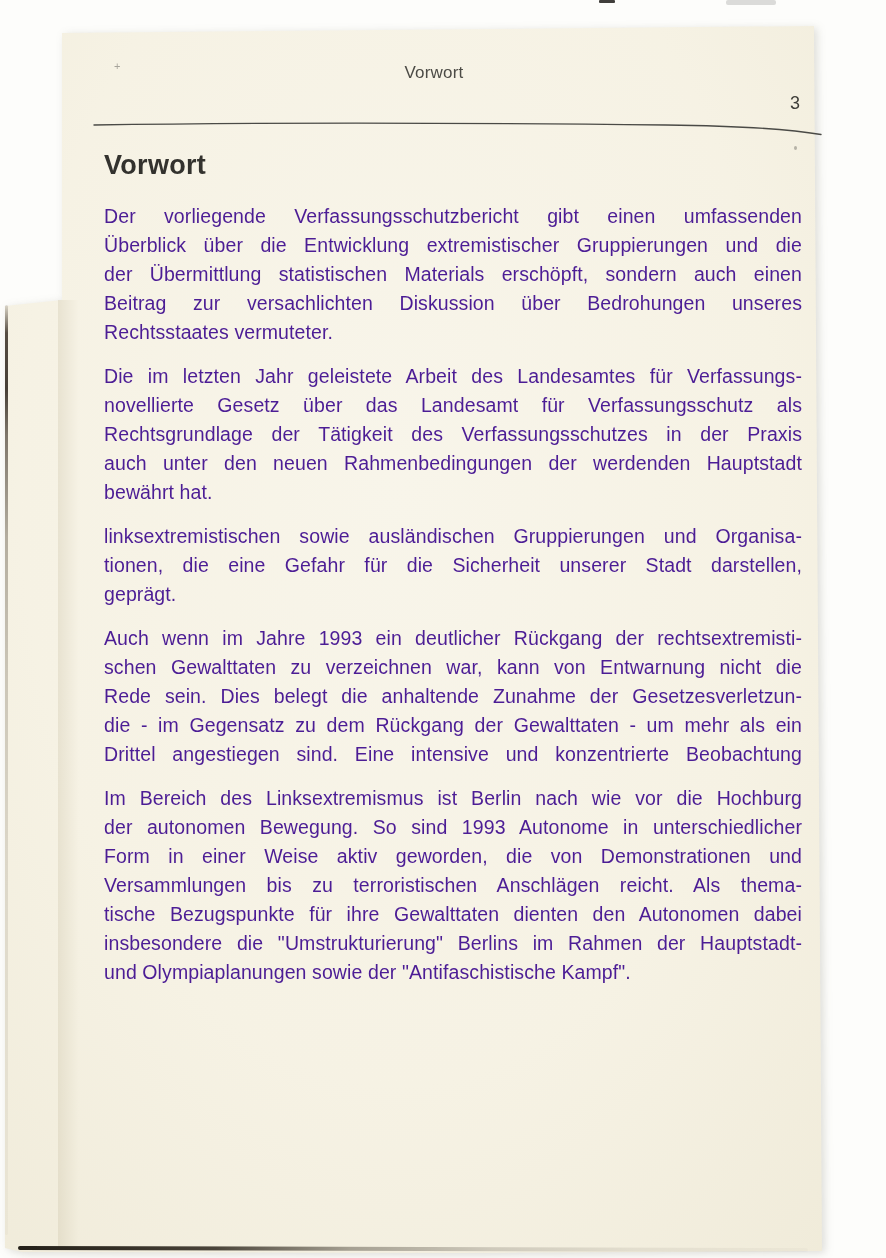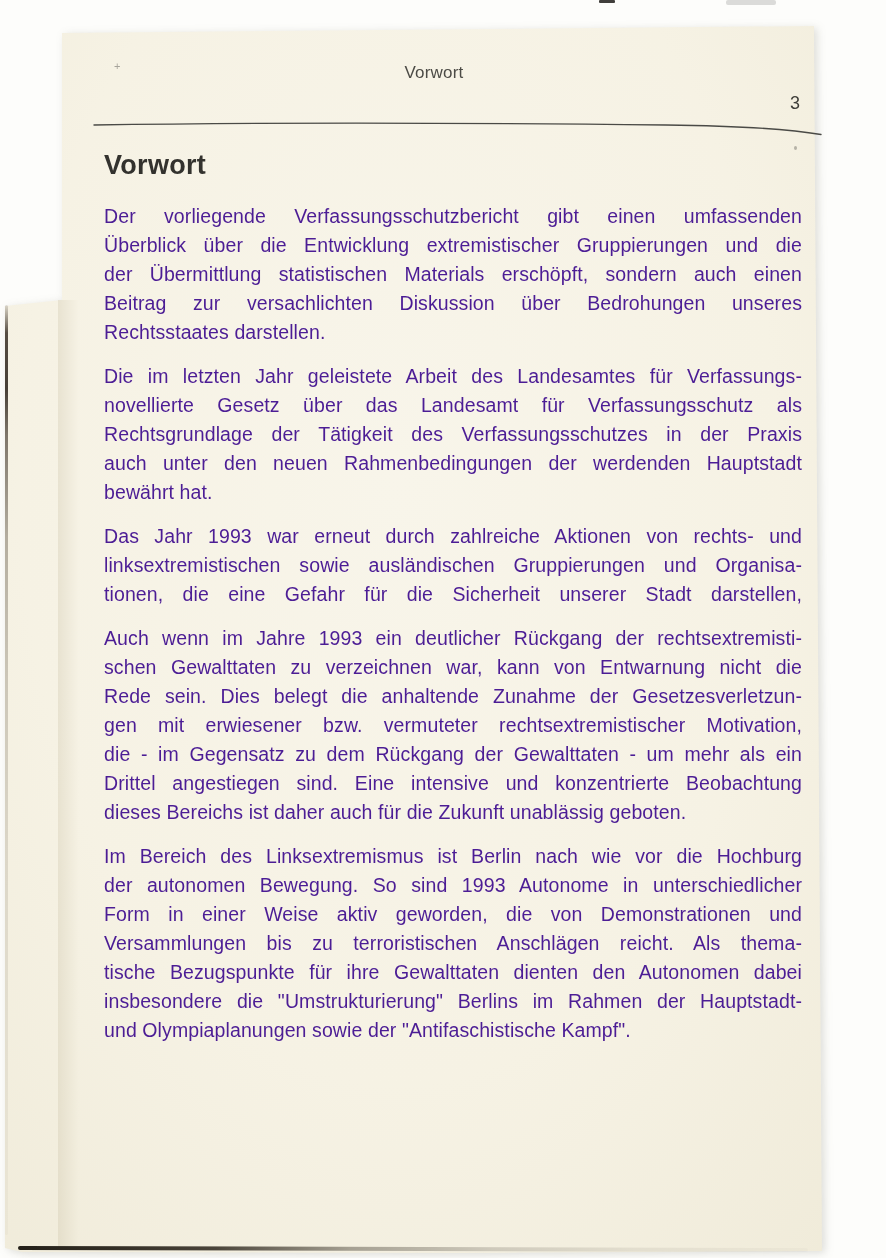--- a/index.html
+++ b/index.html
@@ -112,42 +112,40 @@
   </svg>
 
   <div class="doc-title">Vorwort</div>
 
   <div class="body-text">
       <div class="para">
         <div class="line">Der vorliegende Verfassungsschutzbericht gibt einen umfassenden</div>
         <div class="line">Überblick über die Entwicklung extremistischer Gruppierungen und die</div>
         <div class="line">der Übermittlung statistischen Materials erschöpft, sondern auch einen</div>
         <div class="line">Beitrag zur versachlichten Diskussion über Bedrohungen unseres</div>
-        <div class="line last">Rechtsstaates darstellen.</div>
+        <div class="line last">Rechtsstaates vermuteter.</div>
       </div>
       <div class="para">
         <div class="line">Die im letzten Jahr geleistete Arbeit des Landesamtes für Verfassungs-</div>
         <div class="line">novellierte Gesetz über das Landesamt für Verfassungsschutz als</div>
         <div class="line">Rechtsgrundlage der Tätigkeit des Verfassungsschutzes in der Praxis</div>
         <div class="line">auch unter den neuen Rahmenbedingungen der werdenden Hauptstadt</div>
         <div class="line last">bewährt hat.</div>
       </div>
       <div class="para">
-        <div class="line">Das Jahr 1993 war erneut durch zahlreiche Aktionen von rechts- und</div>
         <div class="line">linksextremistischen sowie ausländischen Gruppierungen und Organisa-</div>
         <div class="line">tionen, die eine Gefahr für die Sicherheit unserer Stadt darstellen,</div>
+        <div class="line last">geprägt.</div>
       </div>
       <div class="para">
         <div class="line">Auch wenn im Jahre 1993 ein deutlicher Rückgang der rechtsextremisti-</div>
         <div class="line">schen Gewalttaten zu verzeichnen war, kann von Entwarnung nicht die</div>
         <div class="line">Rede sein. Dies belegt die anhaltende Zunahme der Gesetzesverletzun-</div>
-        <div class="line">gen mit erwiesener bzw. vermuteter rechtsextremistischer Motivation,</div>
         <div class="line">die - im Gegensatz zu dem Rückgang der Gewalttaten - um mehr als ein</div>
         <div class="line">Drittel angestiegen sind. Eine intensive und konzentrierte Beobachtung</div>
-        <div class="line last">dieses Bereichs ist daher auch für die Zukunft unablässig geboten.</div>
       </div>
       <div class="para">
         <div class="line">Im Bereich des Linksextremismus ist Berlin nach wie vor die Hochburg</div>
         <div class="line">der autonomen Bewegung. So sind 1993 Autonome in unterschiedlicher</div>
         <div class="line">Form in einer Weise aktiv geworden, die von Demonstrationen und</div>
         <div class="line">Versammlungen bis zu terroristischen Anschlägen reicht. Als thema-</div>
         <div class="line">tische Bezugspunkte für ihre Gewalttaten dienten den Autonomen dabei</div>
         <div class="line">insbesondere die "Umstrukturierung" Berlins im Rahmen der Hauptstadt-</div>
         <div class="line last">und Olympiaplanungen sowie der "Antifaschistische Kampf".</div>
       </div>

